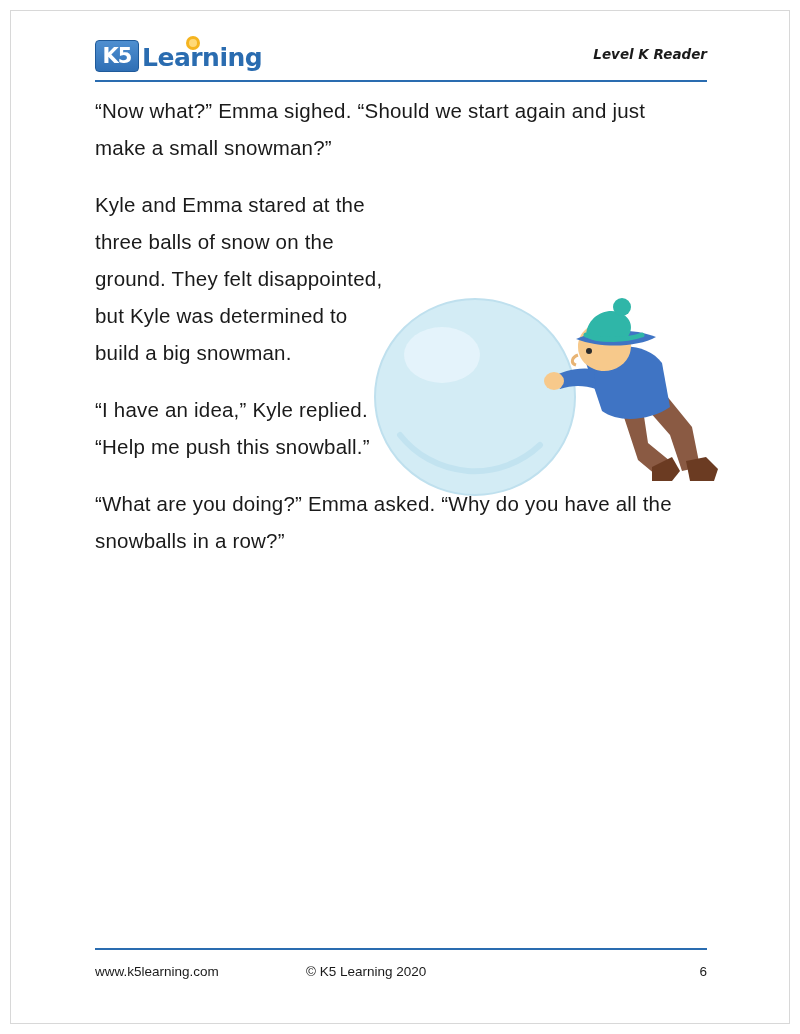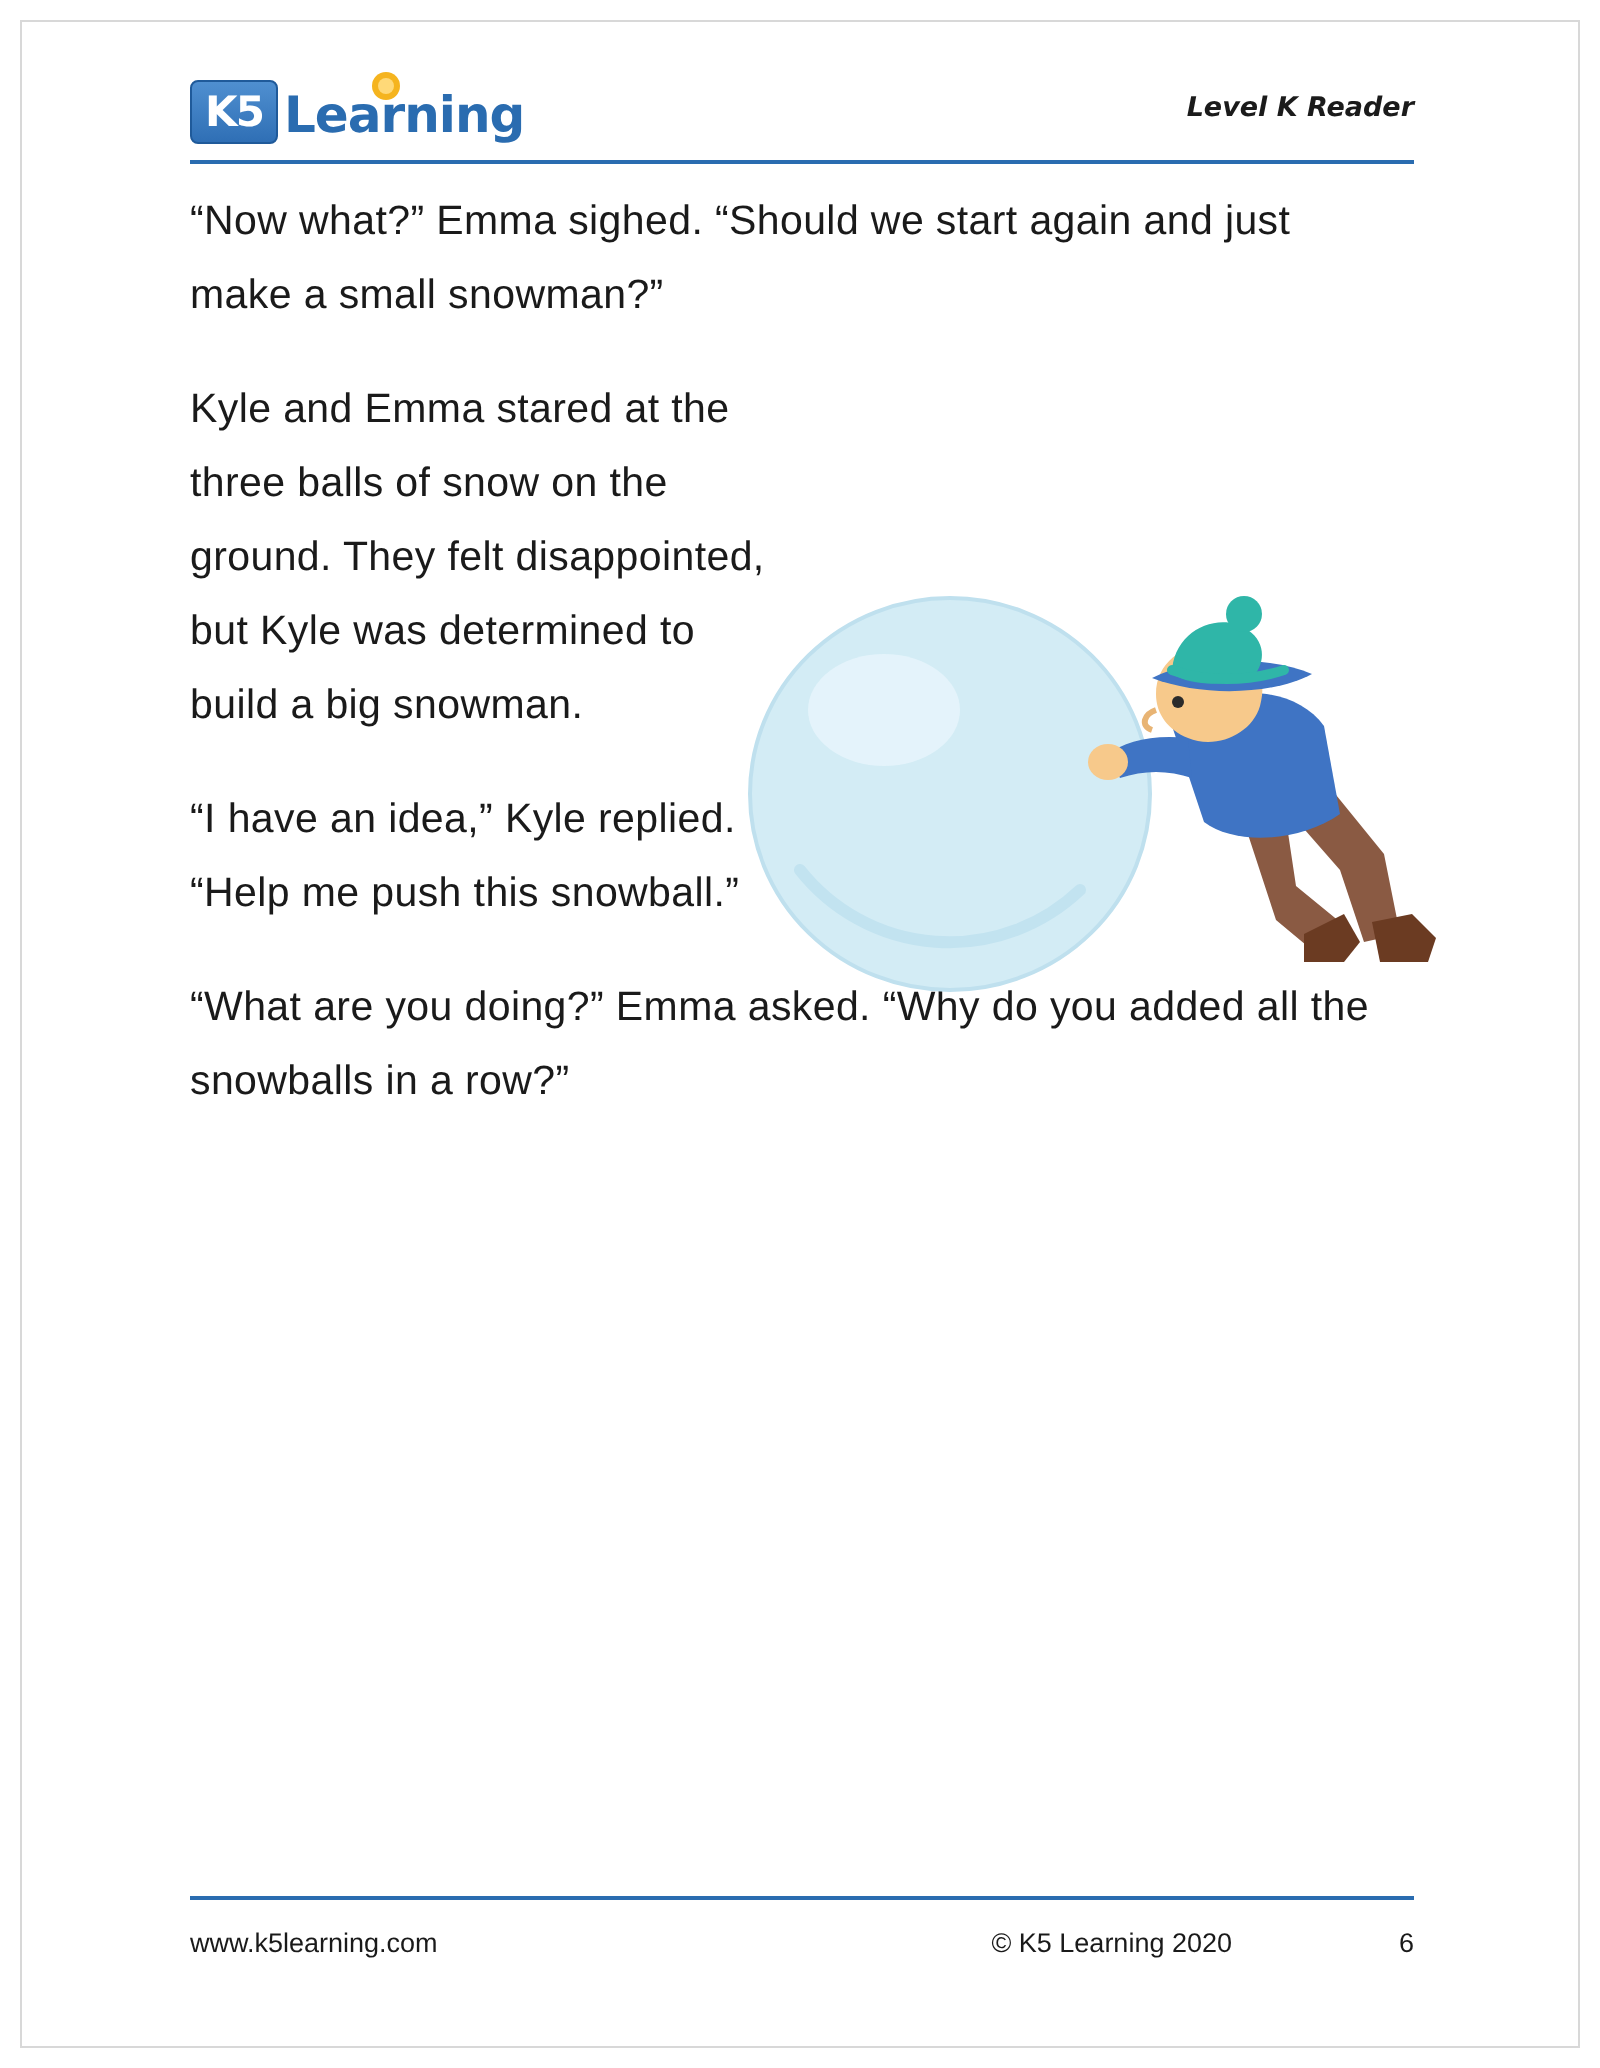--- a/index.html
+++ b/index.html
@@ -153,21 +153,21 @@
     top: 964px;
     width: 612px;
     display: flex;
     align-items: center;
     font-family: "Liberation Sans", sans-serif;
     font-size: 13.5px;
     color: #1a1a1a;
     gap: 11px;
   }
   .footer-left { flex: 0 0 200px; text-align: left; }
-  .footer-center { flex: 1; text-align: right; }
+  .footer-center { flex: 1; text-align: left; }
   .footer-right { flex: 0 0 80px; text-align: right; }
 </style>
 </head>
 <body>
 
 <div class="page">
   <div class="page-border"></div>
 
   <div class="header">
     <div class="logo">
@@ -178,21 +178,21 @@
       </div>
     </div>
     <div class="header-right">Level K Reader</div>
   </div>
   <div class="header-rule"></div>
 
   <div class="content">
     <p class="para">“Now what?” Emma sighed. “Should we start again and just make a small snowman?”</p>
     <p class="para narrow">Kyle and Emma stared at the three balls of snow on the ground. They felt disappointed, but Kyle was determined to build a big snowman.</p>
     <p class="para narrow-2">“I have an idea,” Kyle replied. “Help me push this snowball.”</p>
-    <p class="para">“What are you doing?” Emma asked. “Why do you added all the snowballs in a row?”</p>
+    <p class="para">“What are you doing?” Emma asked. “Why do you have all the snowballs in a row?”</p>
   </div>
 
   <div class="illustration">
     <svg viewBox="0 0 380 225" width="380" height="225" xmlns="http://www.w3.org/2000/svg">
 
       <ellipse cx="105" cy="112" rx="100" ry="98" fill="#d3ecf5"></ellipse>
       <ellipse cx="105" cy="112" rx="100" ry="98" fill="none" stroke="#bfe0ee" stroke-width="2"></ellipse>
       <ellipse cx="72" cy="70" rx="38" ry="28" fill="#e6f5fb" opacity="0.85"></ellipse>
       <path d="M30 150 A95 95 0 0 0 170 160" fill="none" stroke="#c2e3f0" stroke-width="6" stroke-linecap="round"></path>
 

